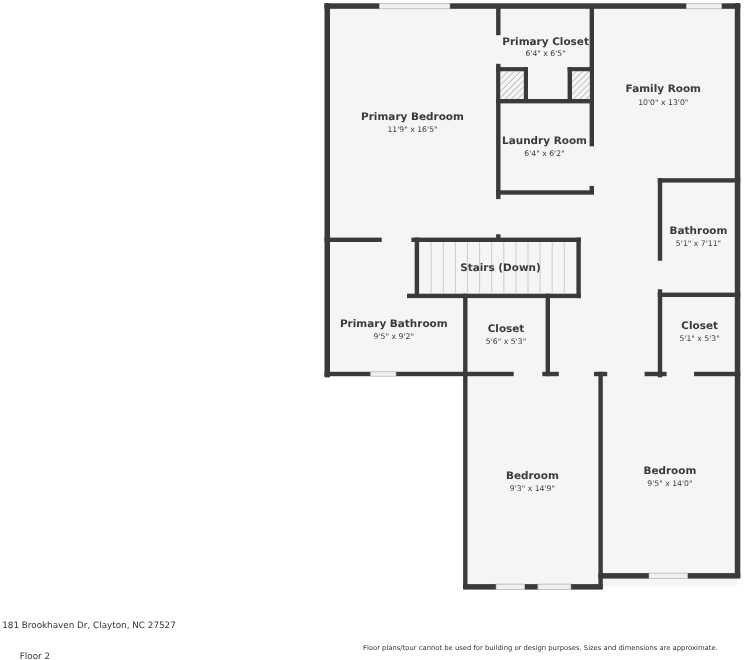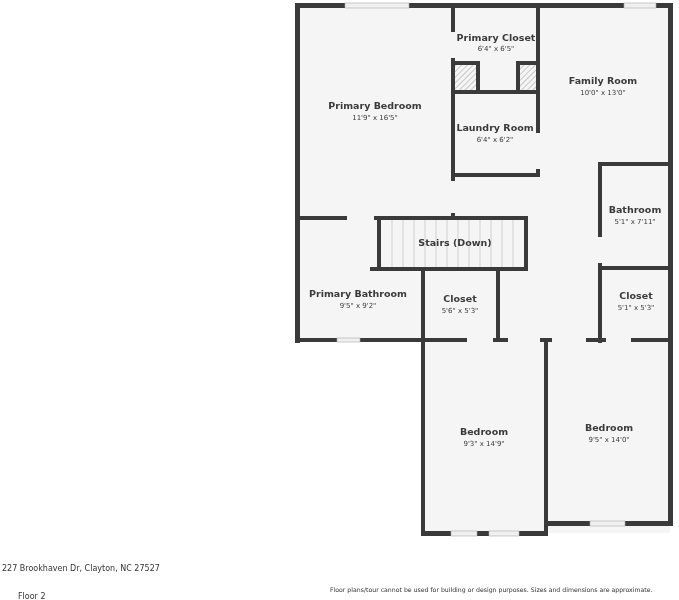--- a/index.html
+++ b/index.html
@@ -139,15 +139,15 @@
     <text class="room-dim" x="636" y="310">5'1" x 5'3"</text>
 
     <text class="room-name" x="484" y="435">Bedroom</text>
     <text class="room-dim" x="484" y="446">9'3" x 14'9"</text>
 
     <text class="room-name" x="609" y="431">Bedroom</text>
     <text class="room-dim" x="609" y="442">9'5" x 14'0"</text>
   </g>
 </svg>
 
-<div class="footer-address">227 Brookhaven Dr, Clayton, NC 27527</div>
+<div class="footer-address">181 Brookhaven Dr, Clayton, NC 27527</div>
 <div class="footer-floor">Floor 2</div>
 <div class="footer-disclaimer">Floor plans/tour cannot be used for building or design purposes. Sizes and dimensions are approximate.</div>
 
 </body></html>

